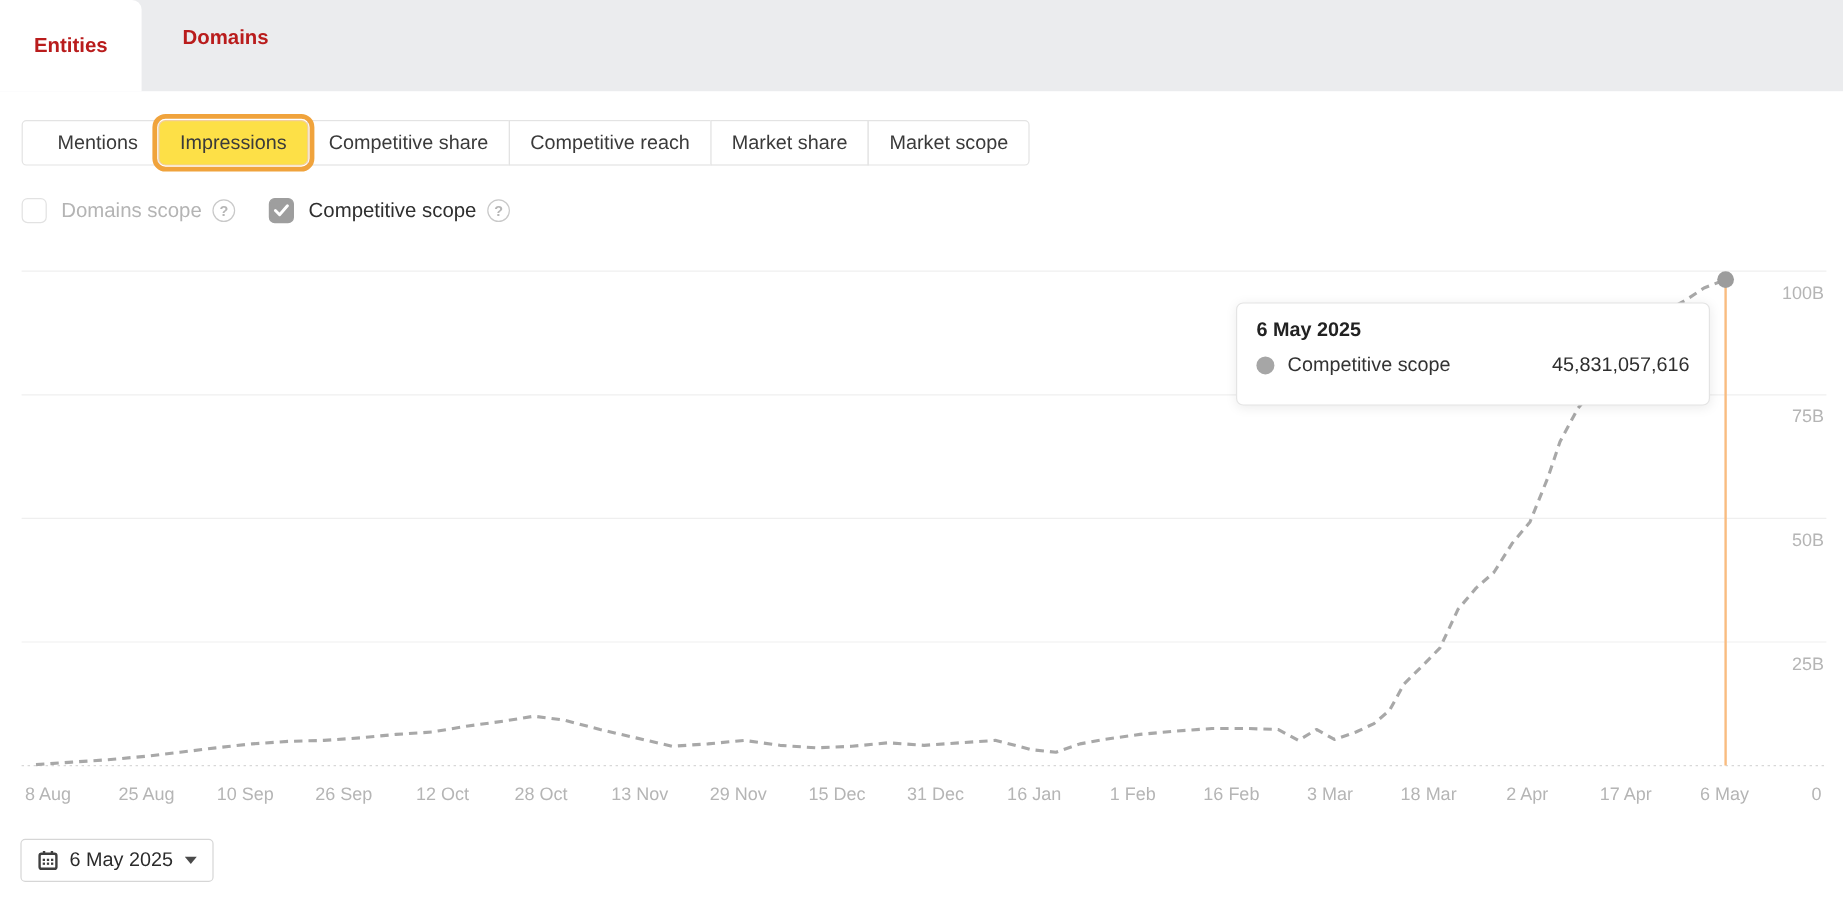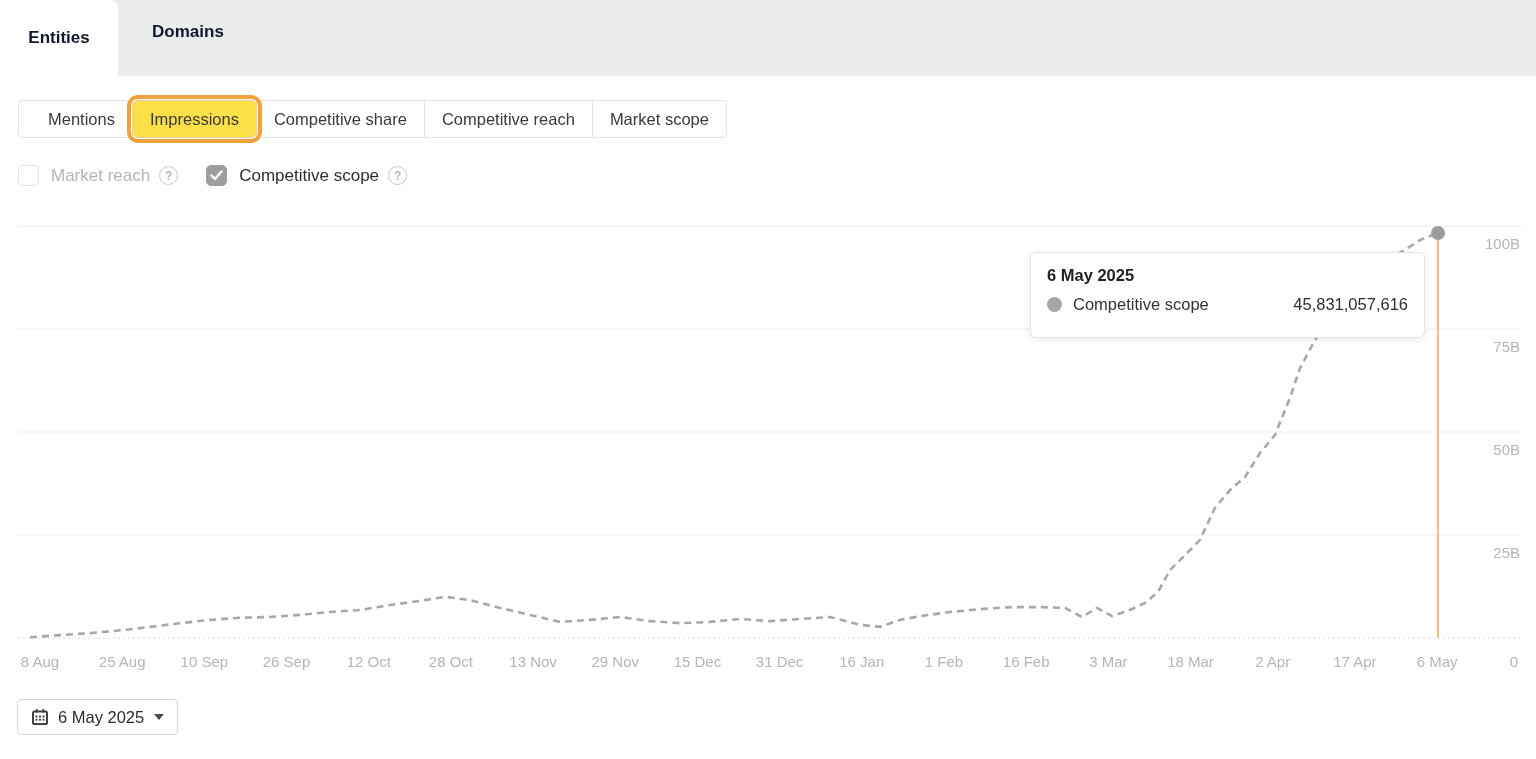--- a/index.html
+++ b/index.html
@@ -2,21 +2,21 @@
 <html><head>
 <meta charset="utf-8">
 <style>
   * { margin:0; padding:0; box-sizing:border-box; }
   html,body { background:#fff; }
   body { font-family:"Liberation Sans", sans-serif; }
   .page { position:relative; width:1536px; height:759px; background:#fff; overflow:hidden; }
 
   
   .tabbar { position:absolute; left:0; top:0; width:1536px; height:76px; background:#ebecee; }
-  .tab { display:flex; align-items:center; justify-content:center; font-size:17px; font-weight:700; color:#0f172a; cursor:pointer; }
+  .tab { display:flex; align-items:center; justify-content:center; font-size:17px; font-weight:700; color:#b91c1c; cursor:pointer; }
   .tab.active { position:absolute; left:0; top:0; width:118px; height:76px; background:#fff; border-radius:0 8px 0 0; }
   .tab.inactive { position:absolute; left:118px; top:0; width:140px; height:64px; background:transparent; }
 
   
   .seg-group { position:absolute; left:18px; top:100px; display:flex; }
   .seg-btn { height:38px; padding:0 17px; background:#fff; border:1px solid #e3e3e3; margin-left:-1px;
              font-family:"Liberation Sans",sans-serif; font-size:16.5px; color:#3a3a3a; cursor:pointer; white-space:nowrap; }
   .seg-btn:first-child { margin-left:0; border-radius:4px 0 0 4px;padding-left:29px; }
   .seg-btn:last-child { border-radius:0 4px 4px 0; }
   .seg-btn.selected { background:#fde047; border-color:#f3cf9a; border-radius:6px; position:relative; z-index:2; }
@@ -66,27 +66,28 @@
     <div class="tab inactive">
       <span>Domains</span>
     </div>
   </div>
 
   <div class="seg-group">
     <button class="seg-btn">Mentions</button>
     <button class="seg-btn selected">Impressions</button>
     <button class="seg-btn">Competitive share</button>
     <button class="seg-btn">Competitive reach</button>
+    <button class="seg-btn">Market share</button>
     <button class="seg-btn">Market scope</button>
   </div>
 
   <div class="filters">
     <div class="chk-item">
       <span class="chk-box"></span>
-      <span class="chk-label muted">Market reach</span>
+      <span class="chk-label muted">Domains scope</span>
       <span class="help-icon">?</span>
     </div>
     <div class="chk-item">
       <span class="chk-box checked">
         <svg width="13" height="11" viewBox="0 0 13 11">
           <polyline points="1.5,5.5 5,9 11.5,1.5" fill="none" stroke="#fff" stroke-width="2.4" stroke-linecap="round" stroke-linejoin="round"></polyline>
         </svg>
       </span>
       <span class="chk-label dark">Competitive scope</span>
       <span class="help-icon">?</span>

